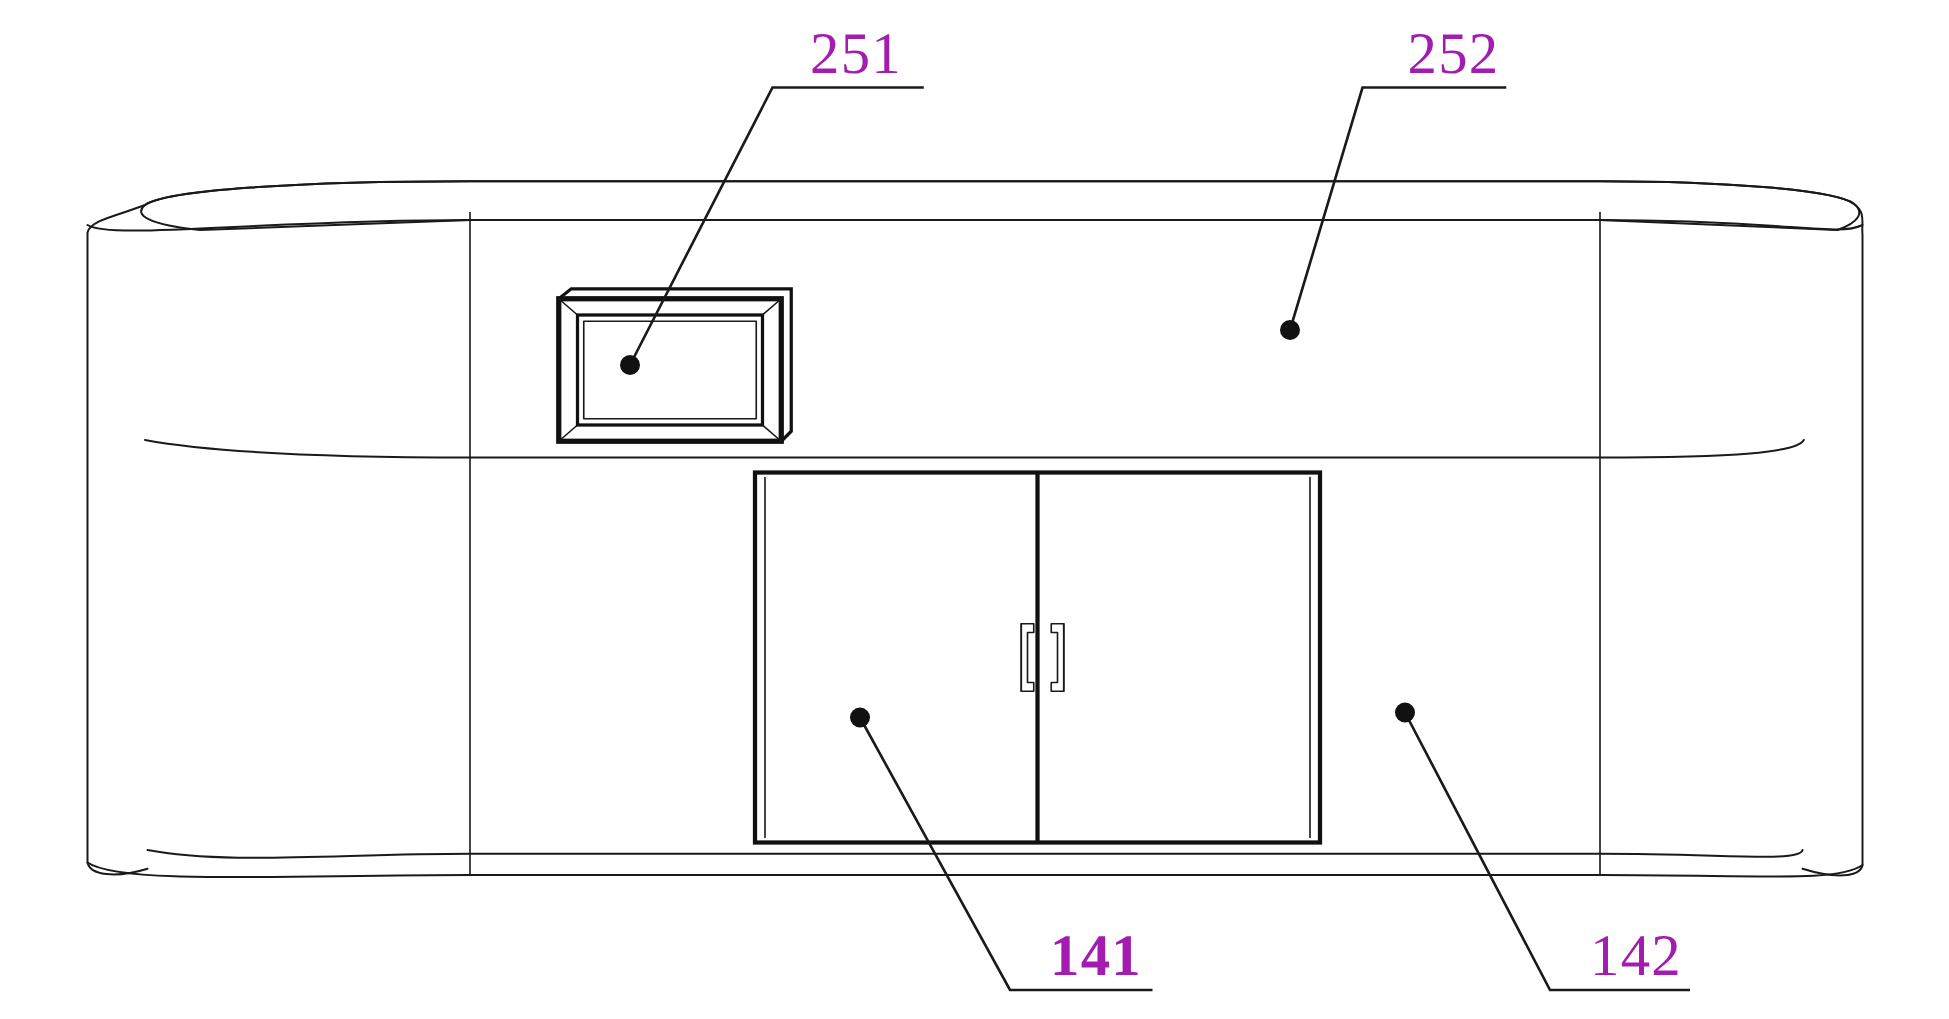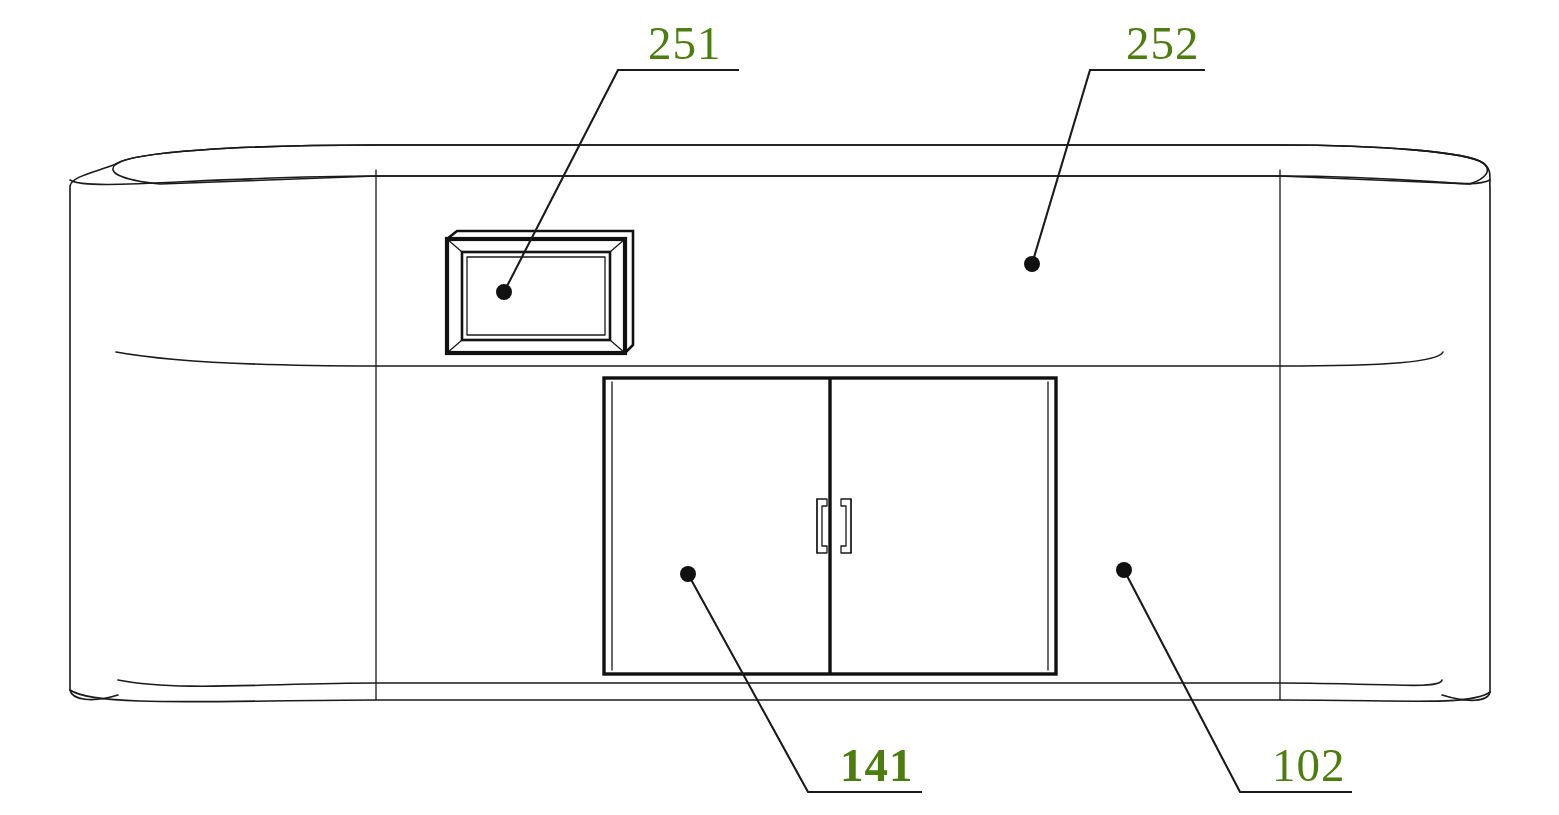--- a/index.html
+++ b/index.html
@@ -73,21 +73,21 @@
     stroke: none;
   }
   .white-fill {
     fill: #ffffff;
   }
   .ref-label {
     position: absolute;
     font-family: "Liberation Serif", "DejaVu Serif", serif;
     font-size: 47px;
     font-weight: 400;
-    color: #4d7c0f;
+    color: #a21caf;
     letter-spacing: 1px;
     line-height: 1;
     white-space: nowrap;
     user-select: none;
   }
 </style>
 </head>
 <body>
 
 <div id="figure-root">
@@ -232,15 +232,15 @@
     </g>
 
   </svg>
 
   <div class="ref-label" style="left:648px; top:20px;">251</div>
 
   <div class="ref-label" style="left:1126px; top:20px;text-align:right;">252</div>
 
   <div class="ref-label" style="left:840px; top:742px;font-weight:bold;">141</div>
 
-  <div class="ref-label" style="left:1272px; top:742px;">102</div>
+  <div class="ref-label" style="left:1272px; top:742px;">142</div>
 
 </div>
 
 </body></html>

